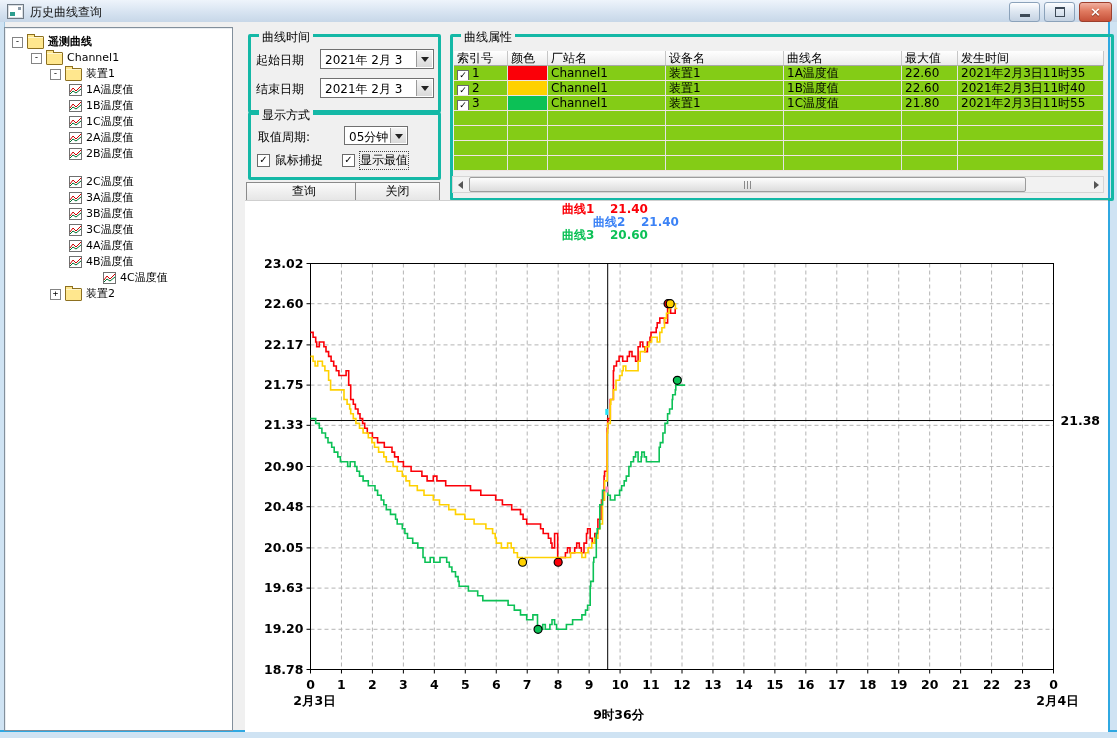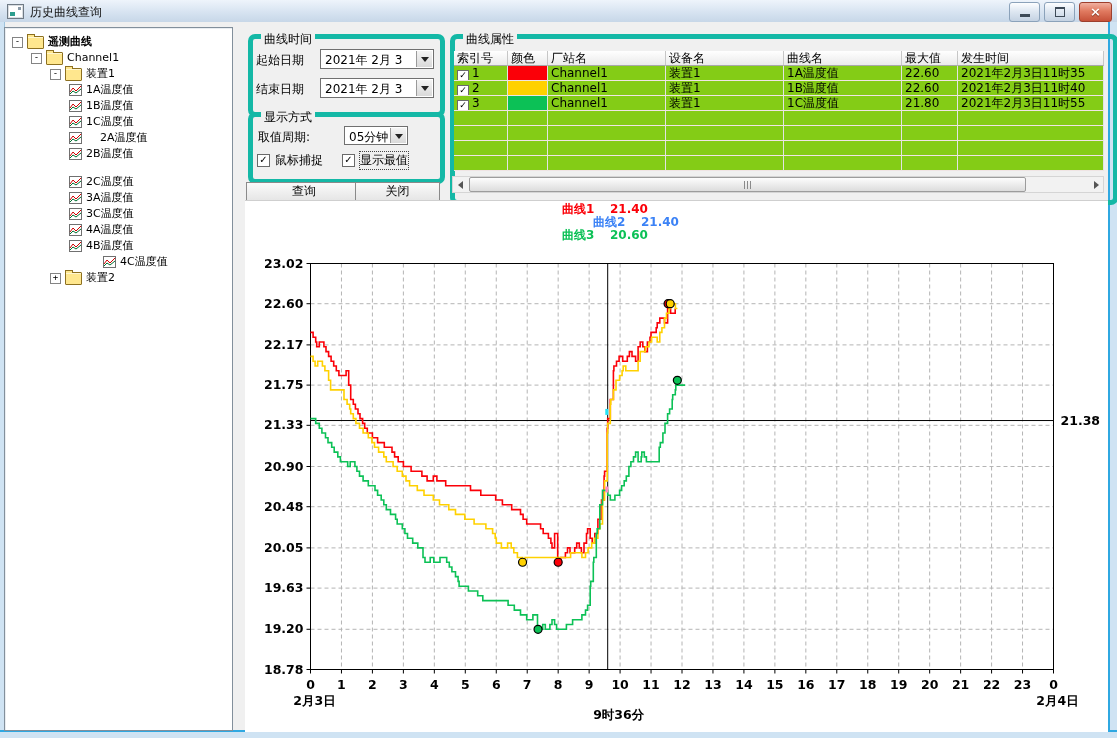--- a/index.html
+++ b/index.html
@@ -24,21 +24,21 @@
   
   .tree-panel{position:absolute;left:4px;top:27px;width:229px;height:704px;background:#fff;border:1px solid #828f9b;box-shadow:inset 1px 1px 0 #e9edf1;overflow:hidden;padding-top:6px;box-sizing:border-box;}
   .tree-row{height:16px;line-height:16px;display:flex;align-items:center;white-space:nowrap;}
   .expander{display:inline-block;width:9px;height:9px;border:1px solid #848484;background:#fff;font-size:9px;line-height:7px;text-align:center;margin-right:4px;flex:none;font-family:"DejaVu Sans Mono",monospace;}
   .folder{display:inline-block;width:15px;height:11px;background:#ffe78e;border:1px solid #8d7020;border-radius:1px;position:relative;margin-right:4px;flex:none;box-shadow:inset 0 1px 0 #fff6cf;}
   .folder::before{content:"";position:absolute;left:-1px;top:-3px;width:6px;height:2px;background:#ffe78e;border:1px solid #8d7020;border-bottom:none;}
   .curveicon{display:inline-block;width:13px;height:12px;margin-right:4px;flex:none;}
   .tree-label{font-size:11px;}
   .tree-label.bold{font-weight:bold;}
   
-  .groupbox{position:absolute;border:5px solid #14b8a6;border-radius:7px;text-decoration:underline;}
+  .groupbox{position:absolute;border:3px solid #14b8a6;border-radius:2px;text-decoration:underline;}
   .gb-label{position:absolute;top:-8px;left:8px;background:#f0f0f0;padding:0 3px;font-size:12px;}
   .fld-label{position:absolute;font-size:12px;}
   .combo{position:absolute;background:#fff;border:1px solid #707070;box-sizing:border-box;}
   .combo-value{position:absolute;left:4px;top:2px;font-size:12px;white-space:nowrap;}
   .combo-btn{position:absolute;top:1px;right:1px;bottom:1px;width:15px;background:linear-gradient(#f4f4f4,#d9d9d9);border-left:1px solid #9a9a9a;}
   .arr-down{position:absolute;left:50%;top:50%;margin:-2px 0 0 -4px;width:0;height:0;border-left:4px solid transparent;border-right:4px solid transparent;border-top:5px solid #222;}
   .checkbox{position:absolute;display:flex;align-items:center;}
   .cb-box{width:11px;height:11px;border:1px solid #6a6a6a;background:#fff;font-size:10px;line-height:10px;text-align:center;margin-right:5px;flex:none;font-weight:bold;}
   .cb-text{font-size:12px;}
   .cb-text.focus{outline:1px dotted #444;}
@@ -124,21 +124,21 @@
         <span class="tree-label">1B温度值</span>
       </div>
       <div class="tree-row" style="padding-left: 64px;">
         <span class="curveicon"><svg width="13" height="12" viewBox="0 0 13 12">
             <rect x="0.5" y="0.5" width="12" height="11" fill="#fff" stroke="#707070"></rect>
             <polyline points="1,8 4,4 7,7 12,2" stroke="#d00000" fill="none"></polyline>
             <polyline points="1,10 4,7 7,9 12,5" stroke="#007030" fill="none"></polyline>
           </svg></span>
         <span class="tree-label">1C温度值</span>
       </div>
-      <div class="tree-row" style="padding-left: 64px; gap: 14px;">
+      <div class="tree-row" style="padding-left: 64px;">
         <span class="curveicon"><svg width="13" height="12" viewBox="0 0 13 12">
             <rect x="0.5" y="0.5" width="12" height="11" fill="#fff" stroke="#707070"></rect>
             <polyline points="1,8 4,4 7,7 12,2" stroke="#d00000" fill="none"></polyline>
             <polyline points="1,10 4,7 7,9 12,5" stroke="#007030" fill="none"></polyline>
           </svg></span>
         <span class="tree-label">2A温度值</span>
       </div>
       <div class="tree-row" style="padding-left: 64px;">
         <span class="curveicon"><svg width="13" height="12" viewBox="0 0 13 12">
             <rect x="0.5" y="0.5" width="12" height="11" fill="#fff" stroke="#707070"></rect>
@@ -155,20 +155,28 @@
           </svg></span>
         <span class="tree-label">2C温度值</span>
       </div>
       <div class="tree-row" style="padding-left: 64px;">
         <span class="curveicon"><svg width="13" height="12" viewBox="0 0 13 12">
             <rect x="0.5" y="0.5" width="12" height="11" fill="#fff" stroke="#707070"></rect>
             <polyline points="1,8 4,4 7,7 12,2" stroke="#d00000" fill="none"></polyline>
             <polyline points="1,10 4,7 7,9 12,5" stroke="#007030" fill="none"></polyline>
           </svg></span>
         <span class="tree-label">3A温度值</span>
+      </div>
+      <div class="tree-row" style="padding-left: 64px;">
+        <span class="curveicon"><svg width="13" height="12" viewBox="0 0 13 12">
+            <rect x="0.5" y="0.5" width="12" height="11" fill="#fff" stroke="#707070"></rect>
+            <polyline points="1,8 4,4 7,7 12,2" stroke="#d00000" fill="none"></polyline>
+            <polyline points="1,10 4,7 7,9 12,5" stroke="#007030" fill="none"></polyline>
+          </svg></span>
+        <span class="tree-label">3B温度值</span>
       </div>
       <div class="tree-row" style="padding-left: 64px;">
         <span class="curveicon"><svg width="13" height="12" viewBox="0 0 13 12">
             <rect x="0.5" y="0.5" width="12" height="11" fill="#fff" stroke="#707070"></rect>
             <polyline points="1,8 4,4 7,7 12,2" stroke="#d00000" fill="none"></polyline>
             <polyline points="1,10 4,7 7,9 12,5" stroke="#007030" fill="none"></polyline>
           </svg></span>
         <span class="tree-label">3C温度值</span>
       </div>
       <div class="tree-row" style="padding-left: 64px;">

